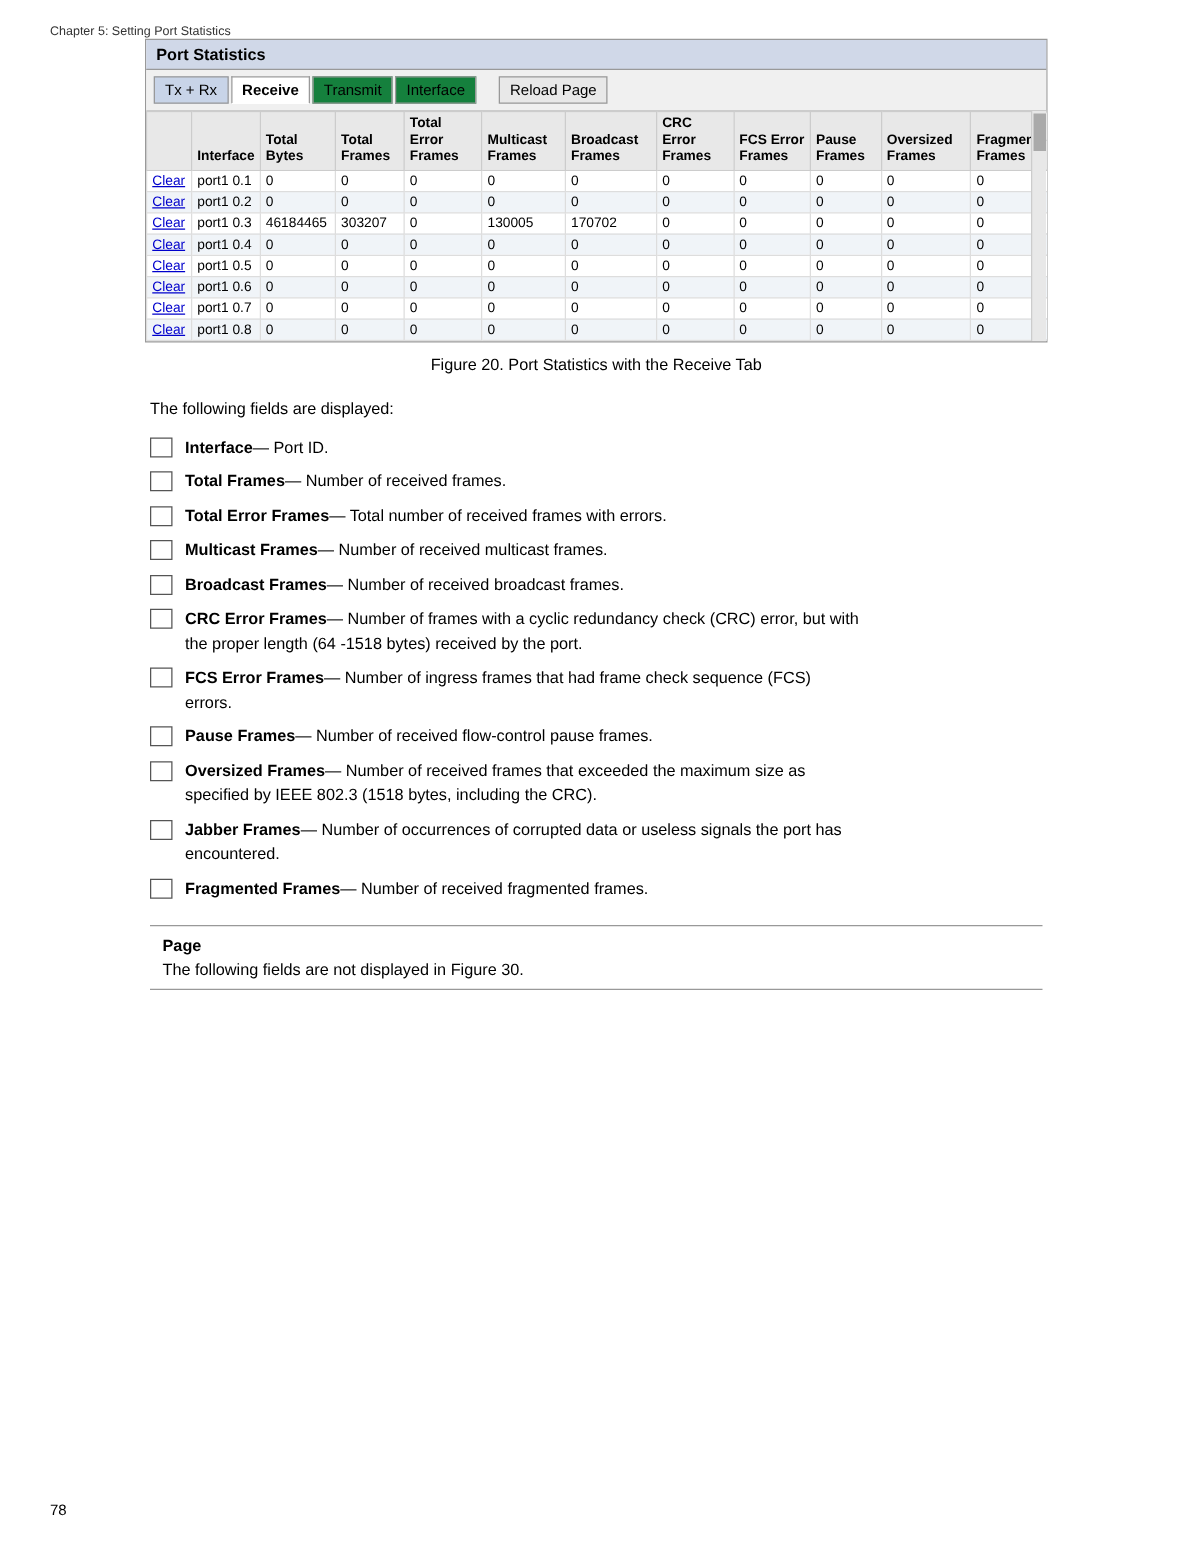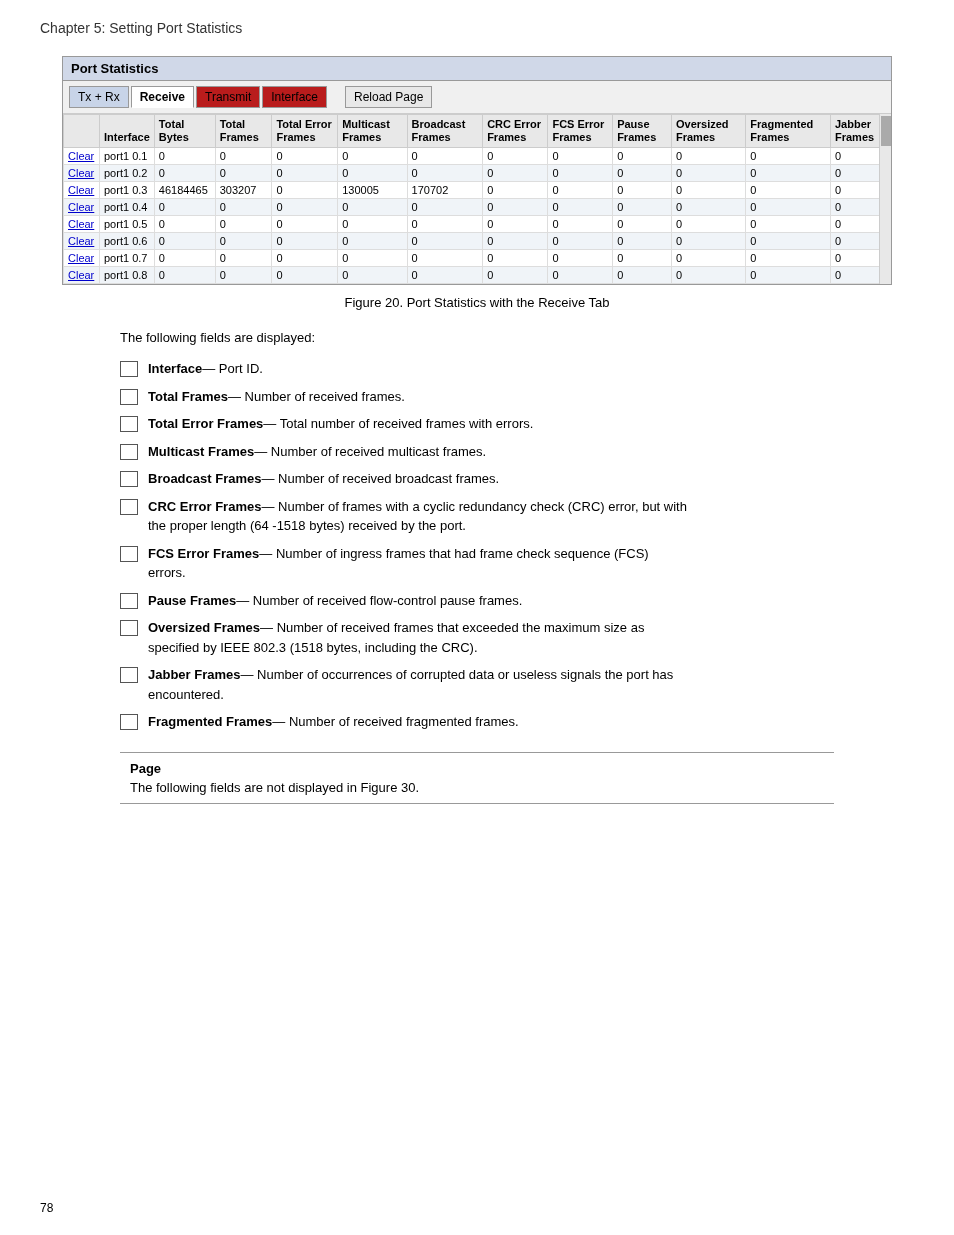--- a/index.html
+++ b/index.html
@@ -6,28 +6,27 @@
     body {
       font-family: Arial, sans-serif;
       font-size: 13px;
       background: #fff;
       color: #000;
       width: 954px;
       min-height: 1235px;
       padding: 20px 40px 40px 40px;
     }
     .chapter-header {
-      font-size: 14px;
+      font-size: 10px;
       color: #333;
-      margin-bottom: 20px;
     }
     .port-stats-container {
       border: 1px solid #999;
       margin: 0 auto 10px auto;
-      width: 830px;
+      width: 722px;
       background: #fff;
     }
     .port-stats-title {
       background: #d0d8e8;
       padding: 4px 8px;
       font-weight: bold;
       font-size: 13px;
       border-bottom: 1px solid #999;
     }
     .tabs-row {
@@ -35,21 +34,21 @@
       align-items: center;
       padding: 5px 6px;
       gap: 2px;
       border-bottom: 1px solid #ccc;
       background: #f0f0f0;
     }
     .tab {
       padding: 3px 8px;
       font-size: 12px;
       border: 1px solid #999;
-      background: #b91c1c;
+      background: #15803d;
       cursor: pointer;
       color: #000;
     }
     .tab.active {
       background: #fff;
       border-bottom: 1px solid #fff;
       font-weight: bold;
     }
     .tab-txrx {
       background: #c8d4e8;

